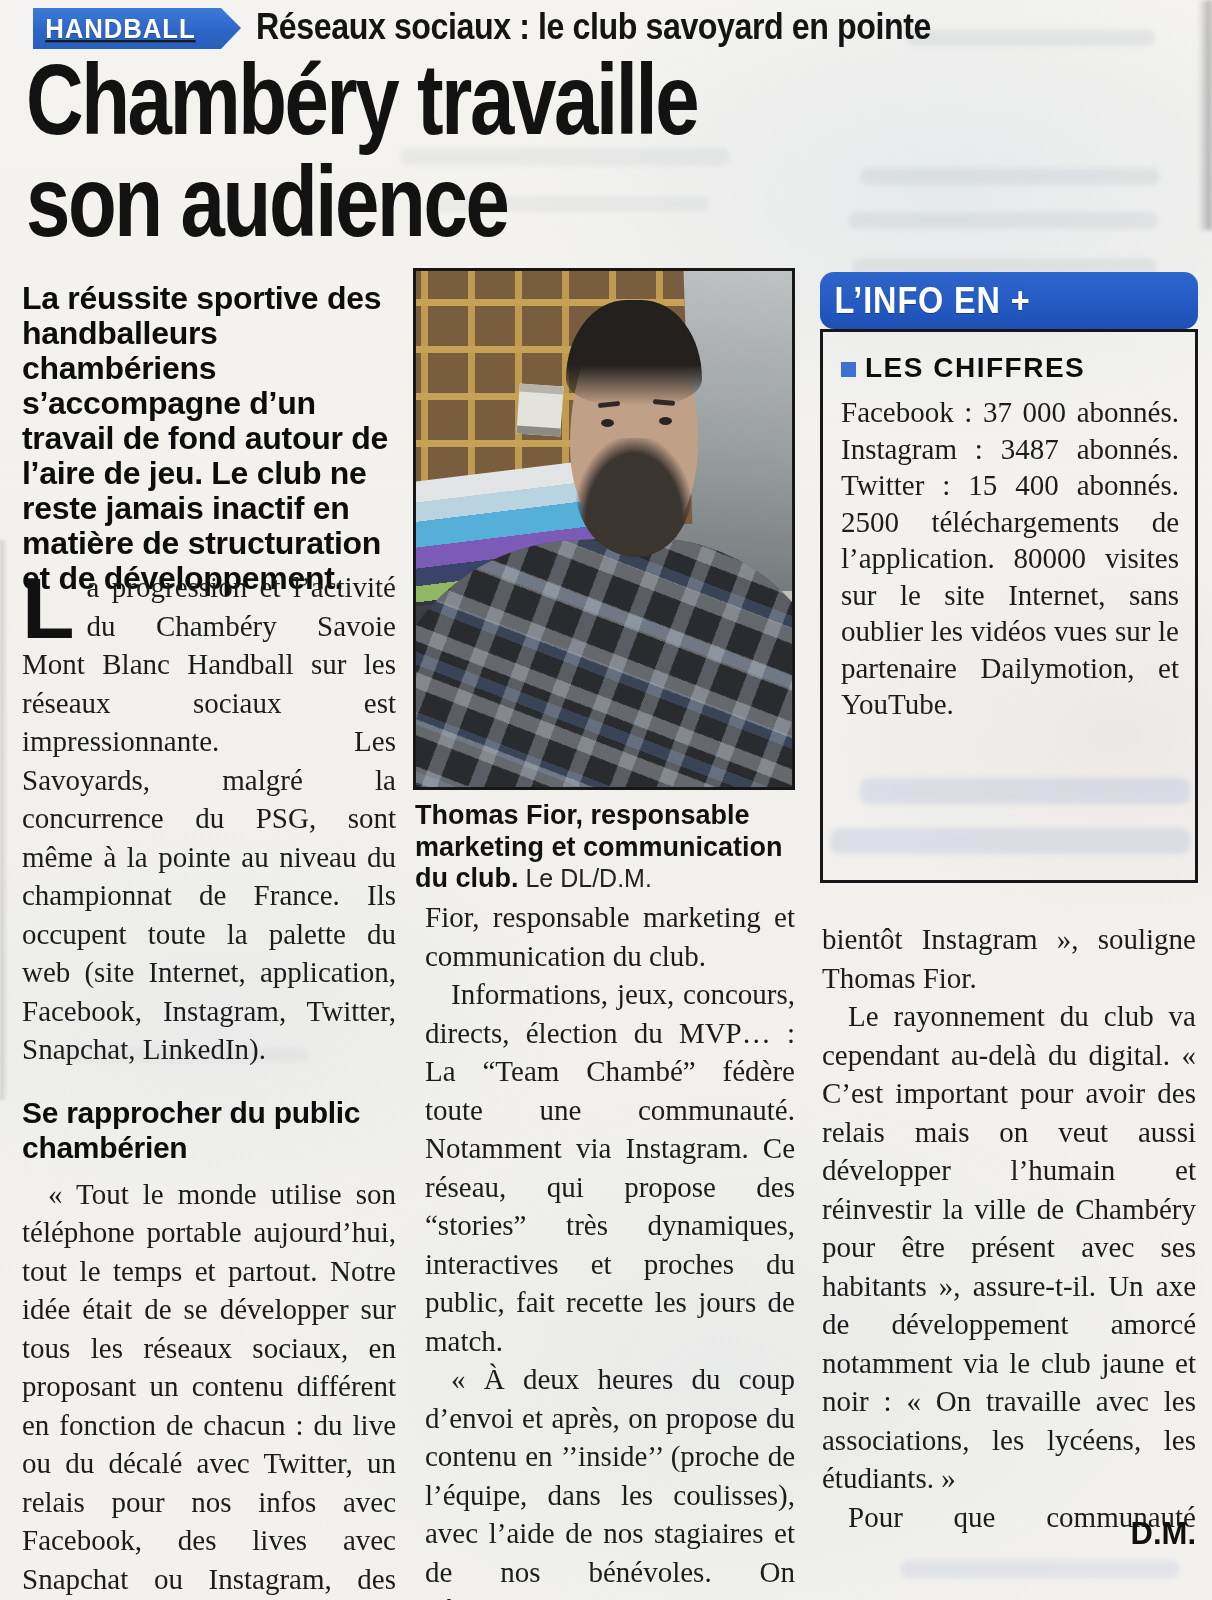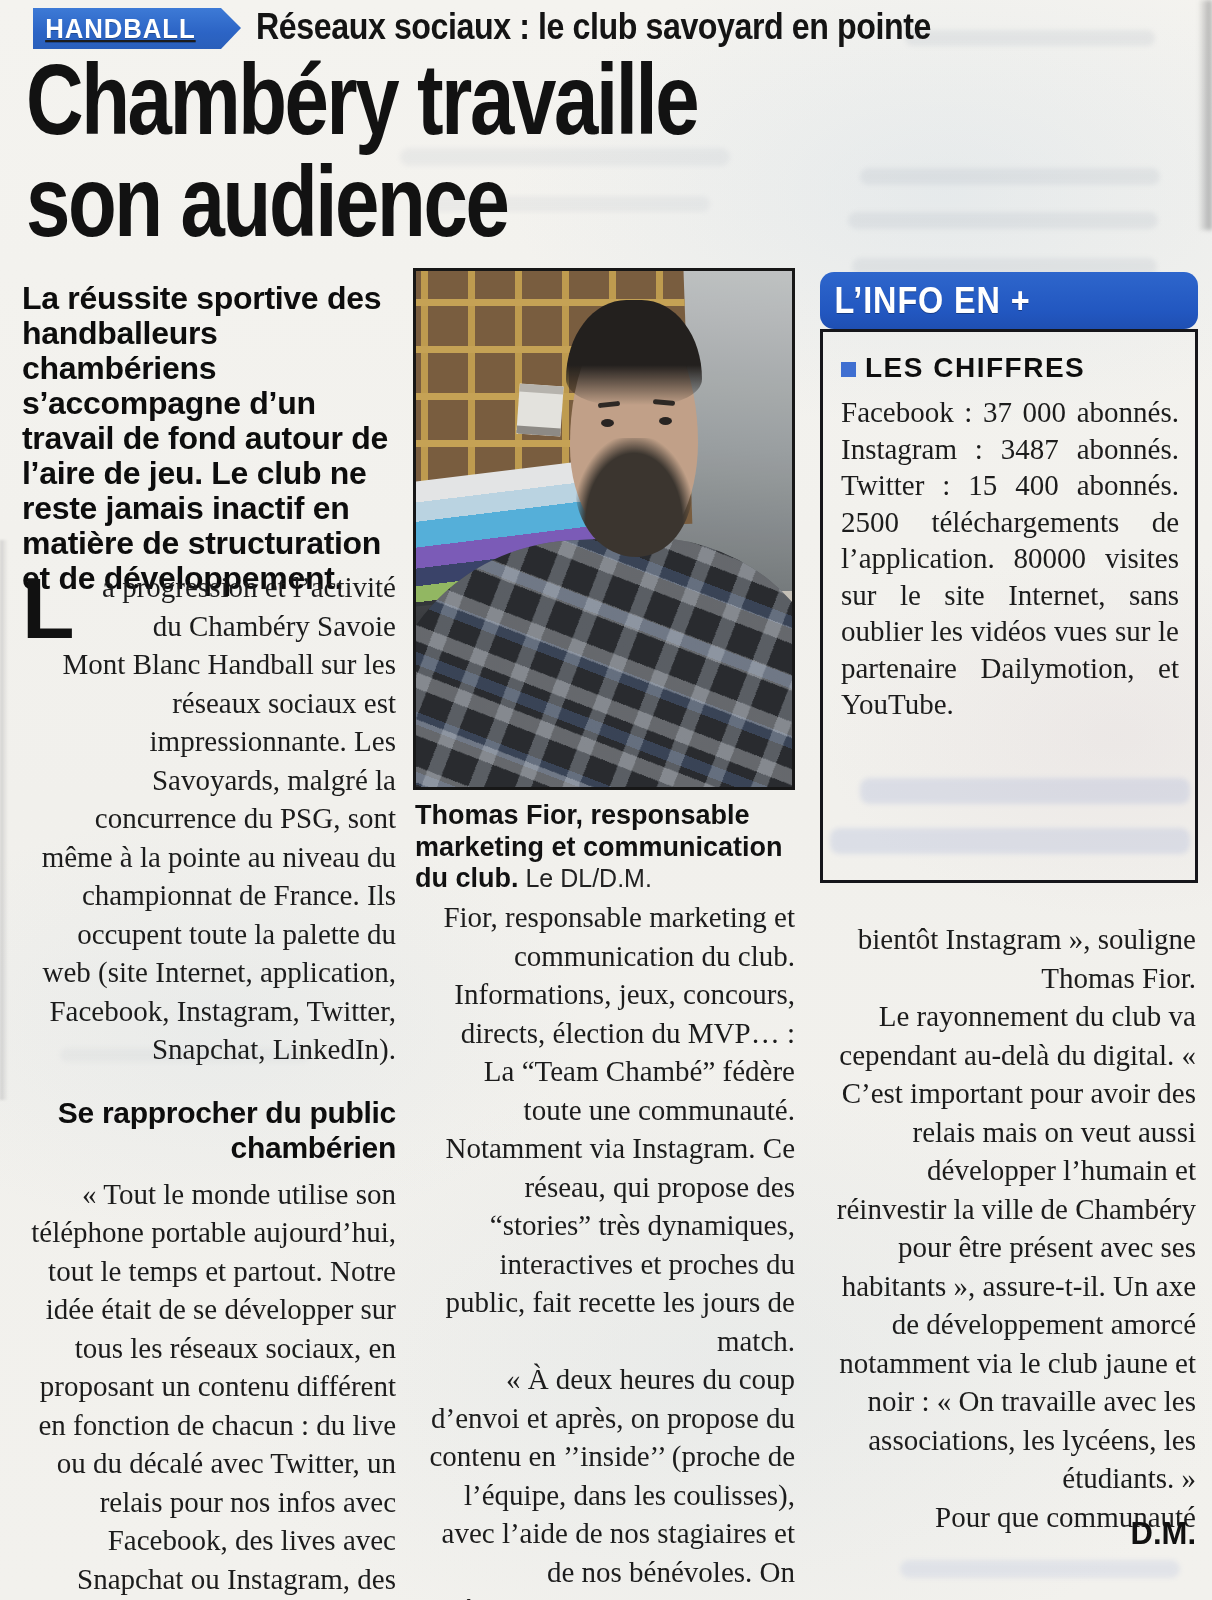--- a/index.html
+++ b/index.html
@@ -32,21 +32,21 @@
     transform:scaleX(.87);transform-origin:left top;letter-spacing:-0.5px;white-space:nowrap;
   }
   .headline{
     position:absolute;left:26px;top:48px;width:1000px;
     font-family:"Liberation Sans",sans-serif;font-weight:900;color:#121212;
     font-size:101px;line-height:102px;letter-spacing:-3px;
   }
   .headline .hl-line{display:block;transform:scaleX(.79);transform-origin:left top;white-space:nowrap;}
   
   .col{position:absolute;text-align:justify;font-size:29px;line-height:38.5px;}
-  .col p{margin:0;text-align:right;}
+  .col p{margin:0;}
   .col p.ind{text-indent:26px;}
   .standfirst{
     position:absolute;left:22px;top:281px;width:378px;
     font-family:"Liberation Sans",sans-serif;font-weight:bold;
     font-size:32px;line-height:35px;color:#0d0d0d;letter-spacing:-0.3px;text-align:left;
   }
   .left-body{left:22px;top:568px;width:374px;height:1032px;overflow:hidden;}
   .dropcap{
     float:left;font-family:"Liberation Sans",sans-serif;font-weight:900;
     font-size:86px;line-height:68px;padding:6px 12px 0 0;color:#111;

